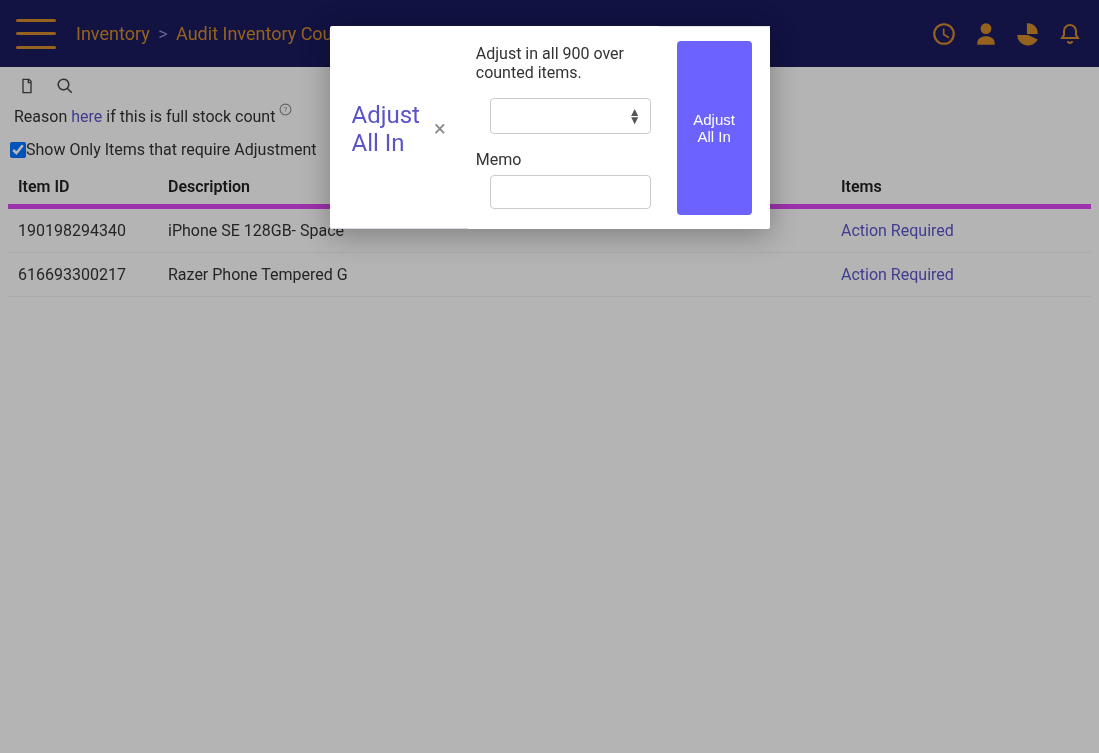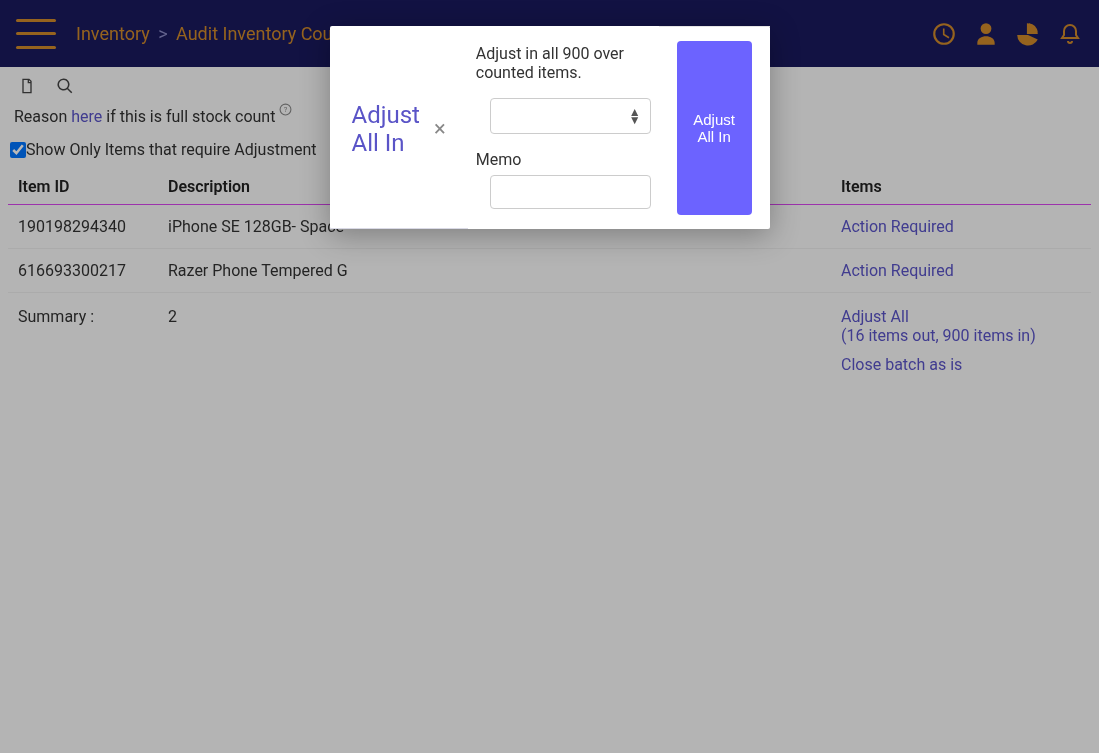--- a/index.html
+++ b/index.html
@@ -39,21 +39,21 @@
   .subtext a { color: #5a54c7; text-decoration: none; }
   .help-icon { display:inline-block; width:14px; height:14px; vertical-align: super; }
   .help-icon svg { fill:#888; }
 
   .filter-row { padding: 4px 10px 10px; display:flex; align-items:center; }
   .filter-row input[type=checkbox] { width:16px; height:16px; }
   .filter-label { color:#333; }
 
   
   table { width: calc(100% - 16px); margin: 0 8px; border-collapse: collapse; }
-  th { text-align: left; font-weight:600; padding: 8px 10px; border-bottom:1px solid #d946ef; color:#222; }
+  th { text-align: left; font-weight:600; padding: 8px 10px; border-bottom:5px solid #d946ef; color:#222; }
   td { padding: 12px 10px; border-bottom:1px solid #eee; color:#333; vertical-align: top; }
   td.link, span.link { color:#5a54c7; cursor:pointer; }
   tr.summary td { border-bottom:none; padding-top:14px; }
   .status-cell a { color:#5a54c7; text-decoration:none; display:block; }
   .status-cell .sub { color:#5a54c7; }
 
   
   .modal-overlay {
     position: absolute; inset:0;
     background: rgba(0,0,0,0.28);
@@ -153,29 +153,20 @@
     <tr>
       <td>190198294340</td>
       <td>iPhone SE 128GB- Space</td>
       <td class="link">Action Required</td>
     </tr>
     <tr>
       <td>616693300217</td>
       <td>Razer Phone Tempered G</td>
       <td class="link">Action Required</td>
     </tr>
-    <tr class="summary">
-      <td>Summary :</td>
-      <td>2</td>
-      <td class="status-cell">
-        <a href="#">Adjust All</a>
-        <a href="#" class="sub">(16 items out, 900 items in)</a>
-        <a href="#" style="margin-top:10px">Close batch as is</a>
-      </td>
-    </tr>
   </tbody>
 </table>
 
 <div class="modal-overlay">
   <div class="modal">
     <div class="modal-header">
       <div class="modal-title">Adjust All In</div>
       <div class="modal-close">×</div>
     </div>
     <div class="modal-body">

